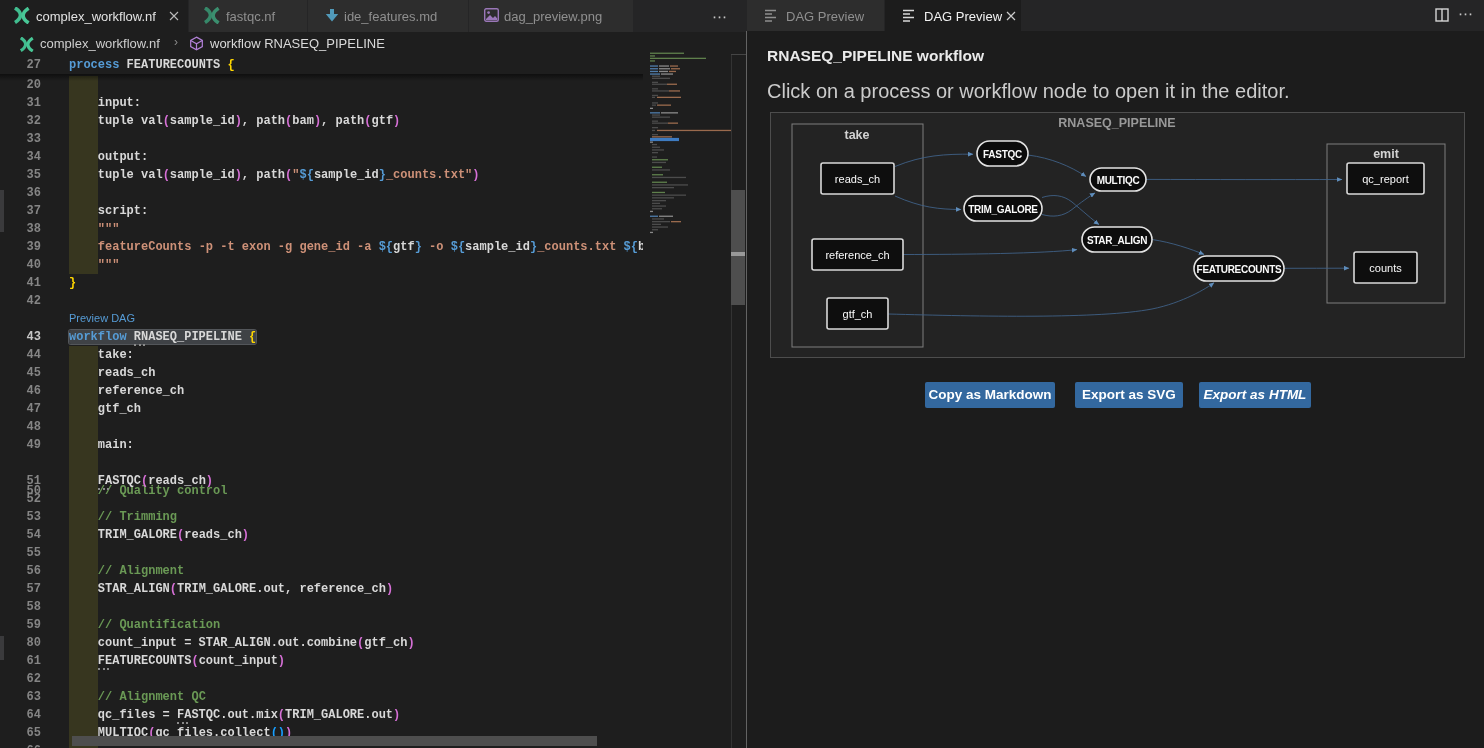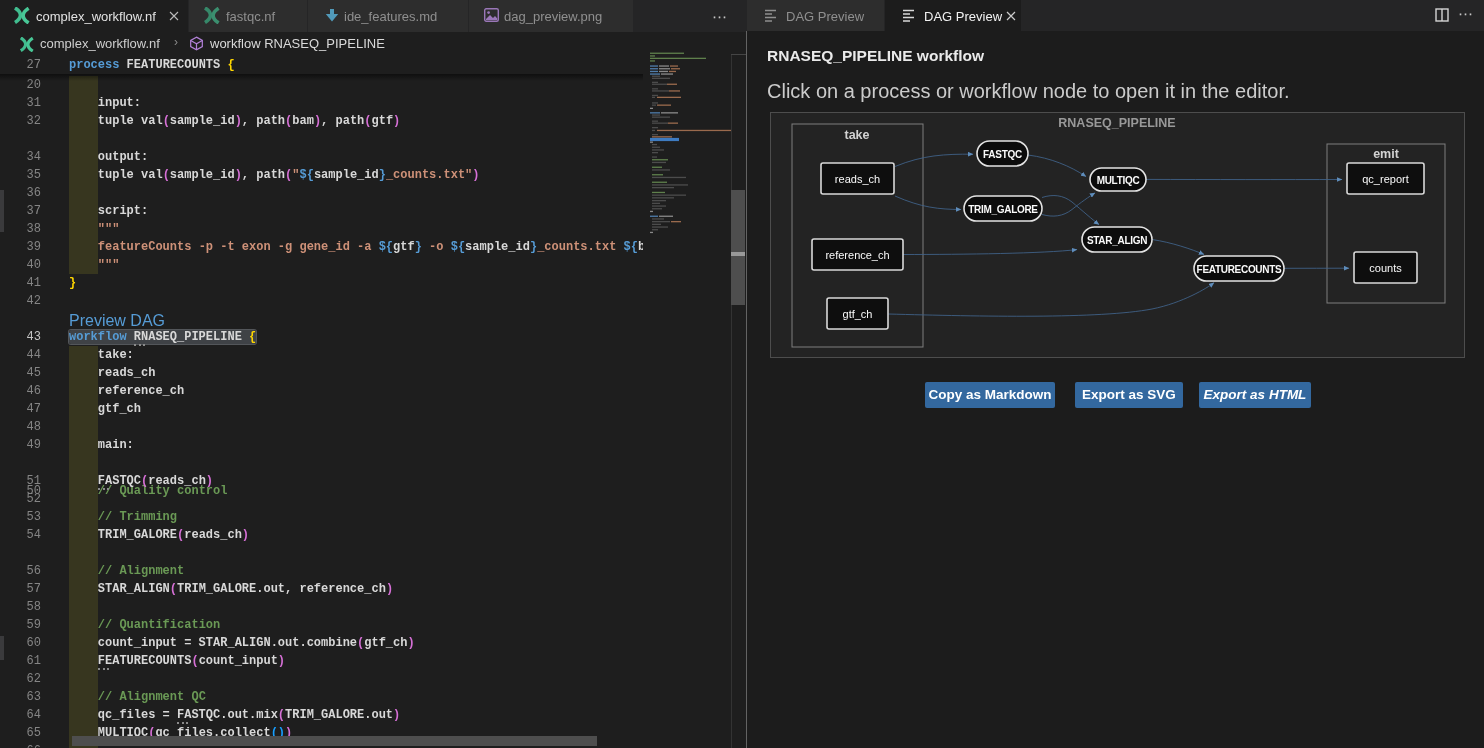--- a/index.html
+++ b/index.html
@@ -11,21 +11,21 @@
   .tab { position:absolute; top:0; height:32px; background:#2d2d2d; border-right:1px solid #252526; }
   .tab .lbl { position:absolute; top:8.5px; font-size:13px; color:#8f8f8f; white-space:nowrap; }
   .tab.active { background:#1e1e1e; }
   .tab.active .lbl { color:#e2e2e2; }
   
   #crumbs { position:absolute; left:0; top:32px; width:745px; height:24px; background:#1e1e1e; }
   
   #editor { position:absolute; left:0; top:56px; width:745px; height:692px; background:#1e1e1e; }
   .row { position:absolute; left:0; height:18px; width:660px; overflow:hidden;
     font:700 12px "Liberation Mono",monospace; line-height:18px; white-space:pre; color:#d8d8d8; }
-  .num { position:absolute; left:0; width:41px; text-align:right; font-weight:400; color:#858585; }
+  .num { position:absolute; left:0; width:41px; text-align:right; font-weight:700; color:#858585; }
   .code { position:absolute; left:69px; top:0; }
   .k  { color:#569cd6; }
   .s  { color:#ce9178; }
   .c  { color:#6a9955; }
   .p1 { color:#ffd700; }
   .p2 { color:#d670d6; }
   .p3 { color:#179fff; }
   .band { position:absolute; left:69px; width:29px; background:#37361f; }
   .dots { position:absolute; width:11px; height:3px; border-bottom:2px dotted #8a8a8a; }
   
@@ -86,20 +86,21 @@
   </svg>
   <span class="abs" style="left:210px; top:4px; font-size:13px; color:#dadada;">workflow RNASEQ_PIPELINE</span>
 </div>
 
 <div id="editor">
 <div class="band" style="top:20px; height:198px;"></div>
 <div class="band" style="top:290px; height:402px;"></div>
 <div class="row" style="top:20px;"><span class="num">20</span><span class="code"></span></div>
 <div class="row" style="top:38px;"><span class="num">31</span><span class="code">    input:</span></div>
 <div class="row" style="top:56px;"><span class="num">32</span><span class="code">    tuple val<span class="p2">(</span>sample_id<span class="p2">)</span>, path<span class="p2">(</span>bam<span class="p2">)</span>, path<span class="p2">(</span>gtf<span class="p2">)</span></span></div>
+<div class="row" style="top:74px;"><span class="num">33</span><span class="code"></span></div>
 <div class="row" style="top:92px;"><span class="num">34</span><span class="code">    output:</span></div>
 <div class="row" style="top:110px;"><span class="num">35</span><span class="code">    tuple val<span class="p2">(</span>sample_id<span class="p2">)</span>, path<span class="p2">(</span><span class="s">"</span><span class="k">${</span>sample_id<span class="k">}</span><span class="s">_counts.txt"</span><span class="p2">)</span></span></div>
 <div class="row" style="top:128px;"><span class="num">36</span><span class="code"></span></div>
 <div class="row" style="top:146px;"><span class="num">37</span><span class="code">    script:</span></div>
 <div class="row" style="top:164px;"><span class="num">38</span><span class="code">    <span class="s">"""</span></span></div>
 <div class="row" style="top:182px;"><span class="num">39</span><span class="code">    <span class="s">featureCounts -p -t exon -g gene_id -a </span><span class="k">${</span>gtf<span class="k">}</span><span class="s"> -o </span><span class="k">${</span>sample_id<span class="k">}</span><span class="s">_counts.txt </span><span class="k">${</span>bam<span class="k">}</span></span></div>
 <div class="row" style="top:200px;"><span class="num">40</span><span class="code">    <span class="s">"""</span></span></div>
 <div class="row" style="top:218px;"><span class="num">41</span><span class="code"><span class="p1">}</span></span></div>
 <div class="row" style="top:236px;"><span class="num">42</span><span class="code"></span></div>
 <div class="row" style="top:272px;"><span class="num" style="color:#c6c6c6;">43</span><span class="code"><span style="background:#3f4246;border-radius:2px;box-shadow:0 0 0 1px #53565a;"><span class="k">workflow</span> RNASEQ_PIPELINE <span class="p1">{</span></span></span></div>
@@ -107,32 +108,33 @@
 <div class="row" style="top:308px;"><span class="num">45</span><span class="code">    reads_ch</span></div>
 <div class="row" style="top:326px;"><span class="num">46</span><span class="code">    reference_ch</span></div>
 <div class="row" style="top:344px;"><span class="num">47</span><span class="code">    gtf_ch</span></div>
 <div class="row" style="top:362px;"><span class="num">48</span><span class="code"></span></div>
 <div class="row" style="top:380px;"><span class="num">49</span><span class="code">    main:</span></div>
 <div class="row" style="top:398px;margin-top:28px;"><span class="num">50</span><span class="code">    <span class="c">// Quality control</span></span></div>
 <div class="row" style="top:416px;"><span class="num">51</span><span class="code">    FASTQC<span class="p2">(</span>reads_ch<span class="p2">)</span></span></div>
 <div class="row" style="top:434px;"><span class="num">52</span><span class="code"></span></div>
 <div class="row" style="top:452px;"><span class="num">53</span><span class="code">    <span class="c">// Trimming</span></span></div>
 <div class="row" style="top:470px;"><span class="num">54</span><span class="code">    TRIM_GALORE<span class="p2">(</span>reads_ch<span class="p2">)</span></span></div>
+<div class="row" style="top:488px;"><span class="num">55</span><span class="code"></span></div>
 <div class="row" style="top:506px;"><span class="num">56</span><span class="code">    <span class="c">// Alignment</span></span></div>
 <div class="row" style="top:524px;"><span class="num">57</span><span class="code">    STAR_ALIGN<span class="p2">(</span>TRIM_GALORE.out, reference_ch<span class="p2">)</span></span></div>
 <div class="row" style="top:542px;"><span class="num">58</span><span class="code"></span></div>
 <div class="row" style="top:560px;"><span class="num">59</span><span class="code">    <span class="c">// Quantification</span></span></div>
-<div class="row" style="top:578px;"><span class="num">60</span><span class="code">    count_input = STAR_ALIGN.out.combine<span class="p2">(</span>gtf_ch<span class="p2">)</span></span></div>
+<div class="row" style="top:578px;"><span class="num">80</span><span class="code">    count_input = STAR_ALIGN.out.combine<span class="p2">(</span>gtf_ch<span class="p2">)</span></span></div>
 <div class="row" style="top:596px;"><span class="num">61</span><span class="code">    FEATURECOUNTS<span class="p2">(</span>count_input<span class="p2">)</span></span></div>
 <div class="row" style="top:614px;"><span class="num">62</span><span class="code"></span></div>
 <div class="row" style="top:632px;"><span class="num">63</span><span class="code">    <span class="c">// Alignment QC</span></span></div>
 <div class="row" style="top:650px;"><span class="num">64</span><span class="code">    qc_files = FASTQC.out.mix<span class="p2">(</span>TRIM_GALORE.out<span class="p2">)</span></span></div>
 <div class="row" style="top:668px;"><span class="num">65</span><span class="code">    MULTIQC<span class="p2">(</span>qc_files.collect<span class="p3">()</span><span class="p2">)</span></span></div>
 <div class="row" style="top:686px;"><span class="num">66</span><span class="code"></span></div>
-<div class="abs" style="left:69px; top:256px; font-family:'Liberation Sans',sans-serif; font-size:16px; color:#569cd6;">Preview DAG</div>
+<div class="abs" style="left:69px; top:256px; font-family:'Liberation Sans',sans-serif; font-size:11px; color:#569cd6;">Preview DAG</div>
 <div class="dots" style="left:133.8px; top:287px;"></div>
 <div class="dots" style="left:97.8px; top:431px;"></div>
 <div class="dots" style="left:97.8px; top:611px;"></div>
 <div class="dots" style="left:177px; top:665px;"></div>
 <div class="dots" style="left:97.8px; top:683px;"></div>
 </div>
 <div class="abs" style="left:0; top:56px; width:643px; height:18px; background:#1e1e1e;">
 <div class="row" style="top:0;"><span class="num">27</span><span class="code"><span class="k">process</span> FEATURECOUNTS <span class="p1">{</span></span></div>
 </div>
 <div class="abs" style="left:0; top:74px; width:643px; height:7px; background:linear-gradient(rgba(0,0,0,0.5),rgba(0,0,0,0));"></div>

